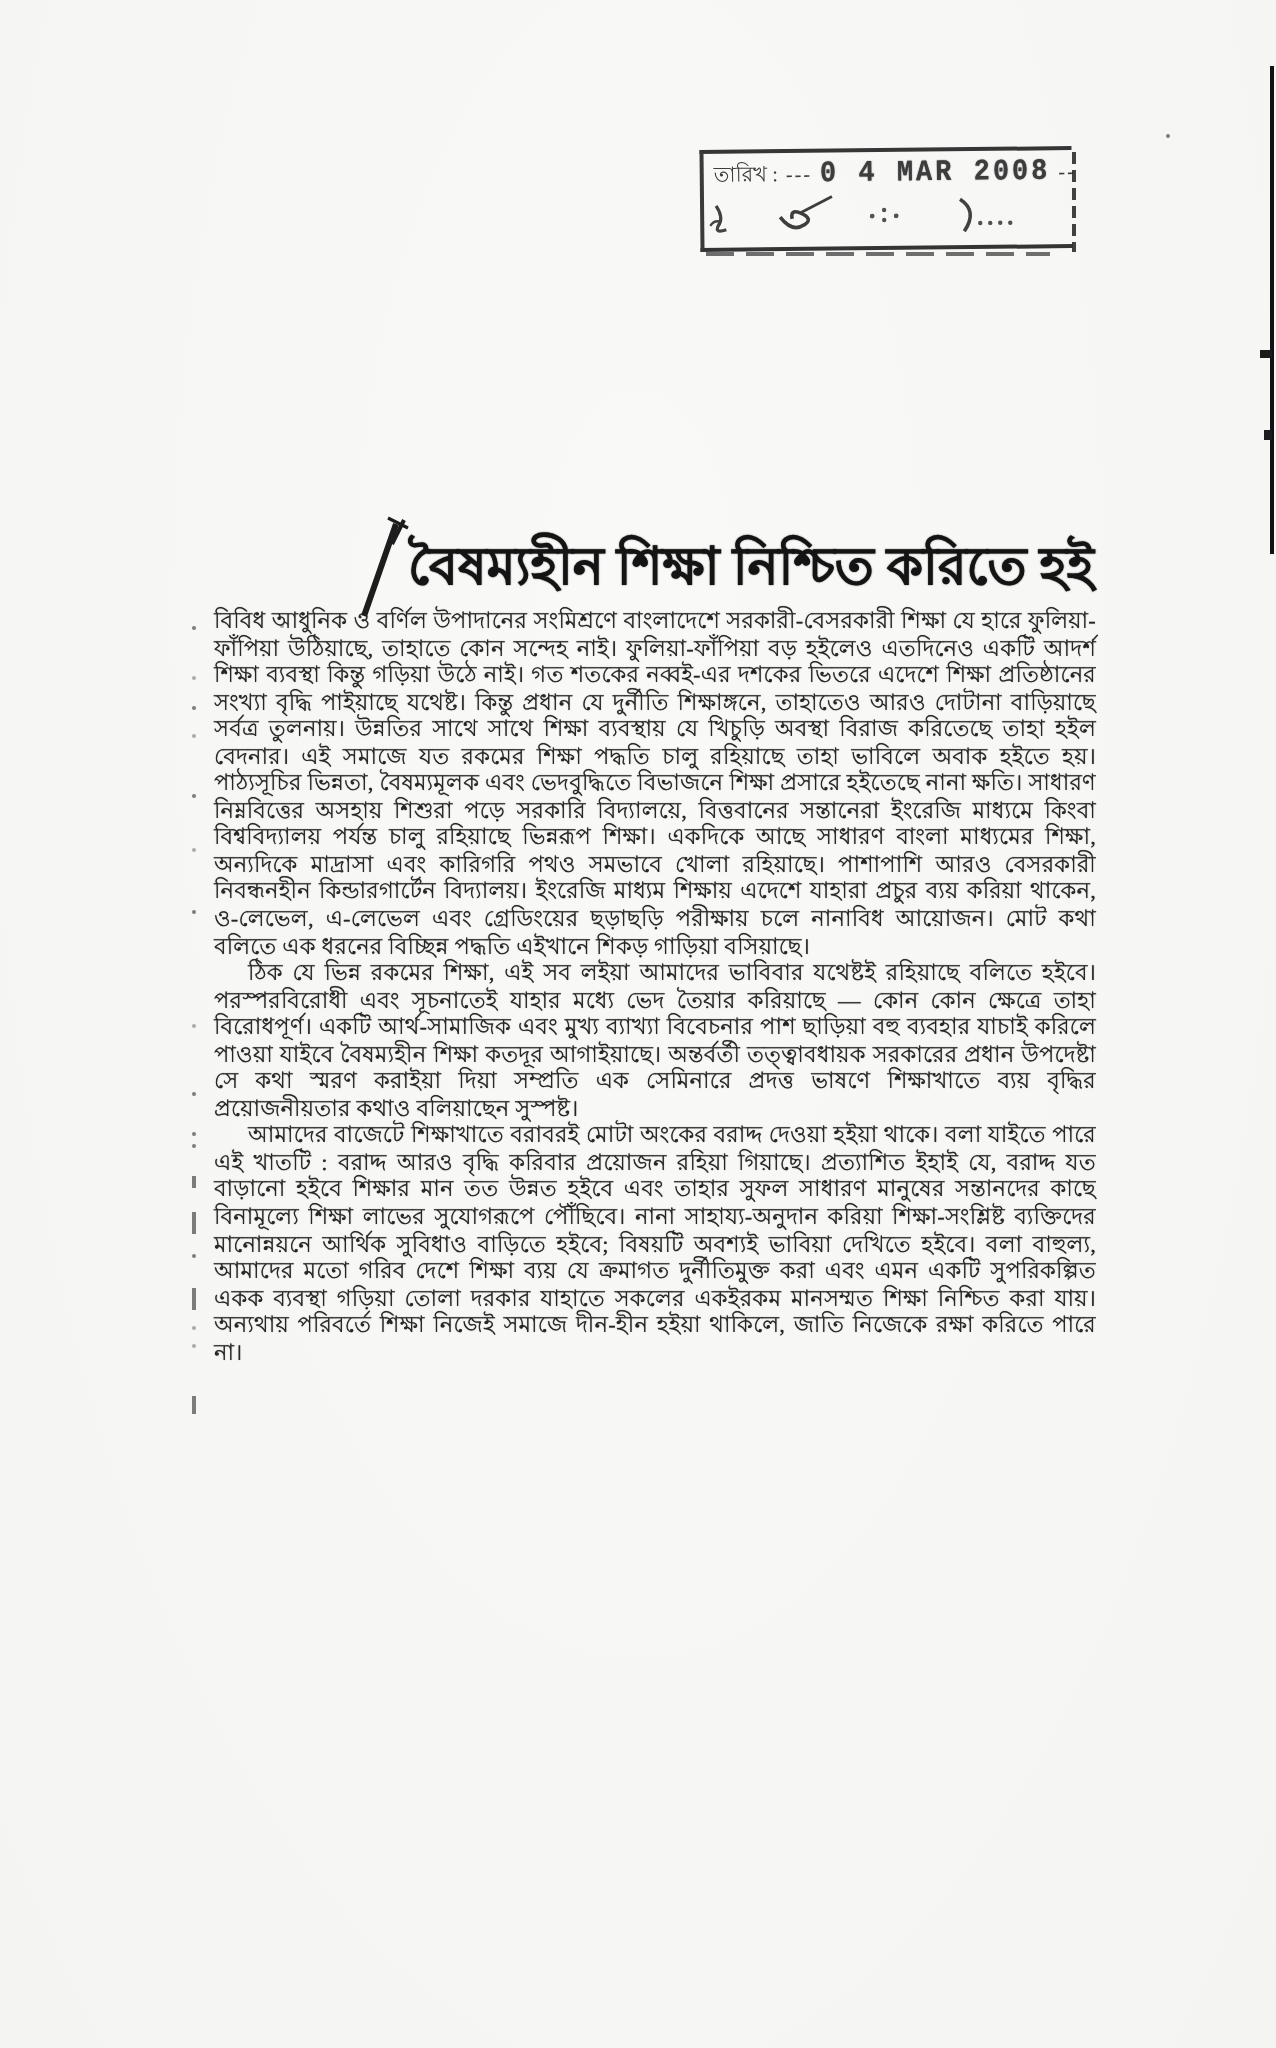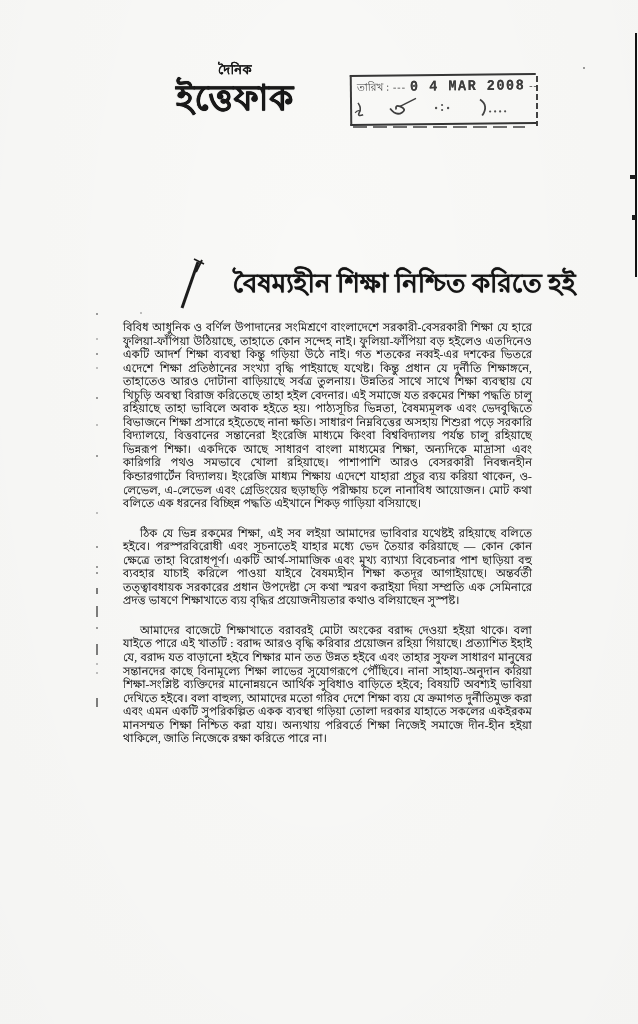--- a/index.html
+++ b/index.html
@@ -73,51 +73,46 @@
   .edge-line{position:absolute;left:635px;top:33px;width:2px;height:244px;background:#121212;}
   .edge-nub1{position:absolute;left:630px;top:175px;width:6px;height:4px;background:#1c1c1c;}
   .edge-nub2{position:absolute;left:632px;top:215px;width:4px;height:5px;background:#1c1c1c;}
 
   
   .headline{
     position:absolute;left:204px;top:263px;width:400px;
     font-size:26px;font-weight:700;color:#141414;
     white-space:nowrap;margin:0;
     text-shadow:0 0 0.7px rgba(0,0,0,0.8);
-    text-align:center;
   }
   .headline-slash{position:absolute;left:172px;top:256px;}
 
   
   .body-col{
     position:absolute;left:107px;top:305px;width:441px;
     color:#262626;
     font-size:11.3px;line-height:13.55px;
     text-align:justify;
     letter-spacing:0.1px;
     text-shadow:0 0 0.45px rgba(10,10,10,0.65);
   }
-  .body-col p{margin:16px;}
+  .body-col p{margin:0;}
   .body-col p.indent{text-indent:17px;}
 
   
   .mk{position:absolute;background:#3a3a3a;opacity:0.65;}
   .mk.dot{width:2px;height:2px;border-radius:50%;}
   .mk.bar{width:1.5px;}
   .mk.faint{opacity:0.4;}
 </style>
 </head>
 <body>
 
 <div class="page">
 
-  <div class="masthead">
-    <div class="tagline">দৈনিক</div>
-    <div class="title">ইত্তেফাক</div>
-  </div>
 
   <div class="stamp">
     <div class="stamp-row1">
       <span class="stamp-label">তারিখ :</span>
       <span class="stamp-dashes">---</span>
       <span class="stamp-date">0 4 MAR 2008</span>
       <span class="stamp-dashes">--</span>
     </div>
     <div class="stamp-row2">
       <svg width="176" height="24" viewBox="0 0 176 24">

